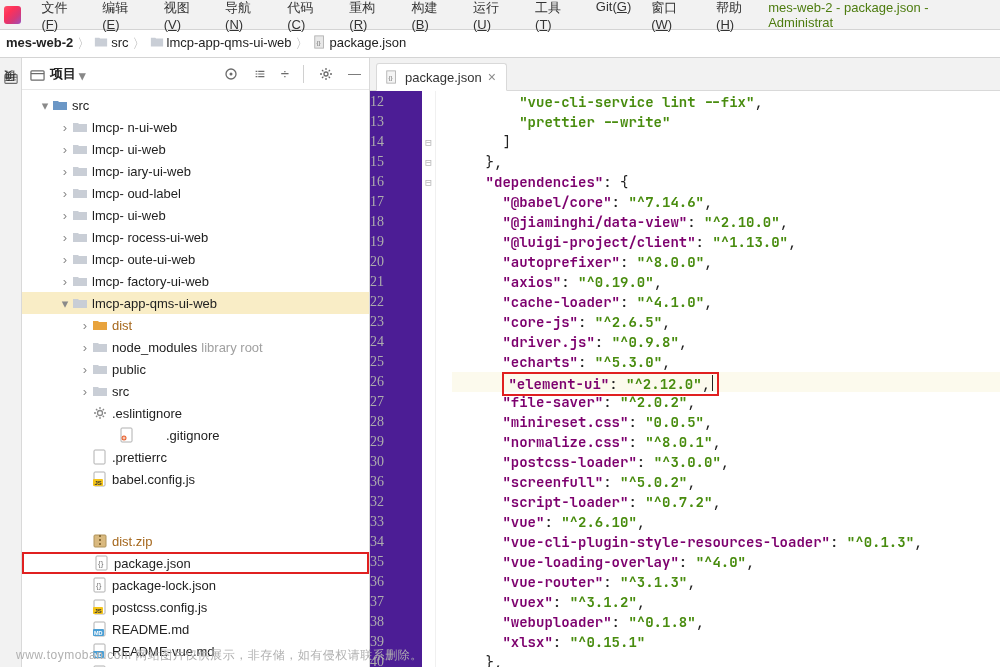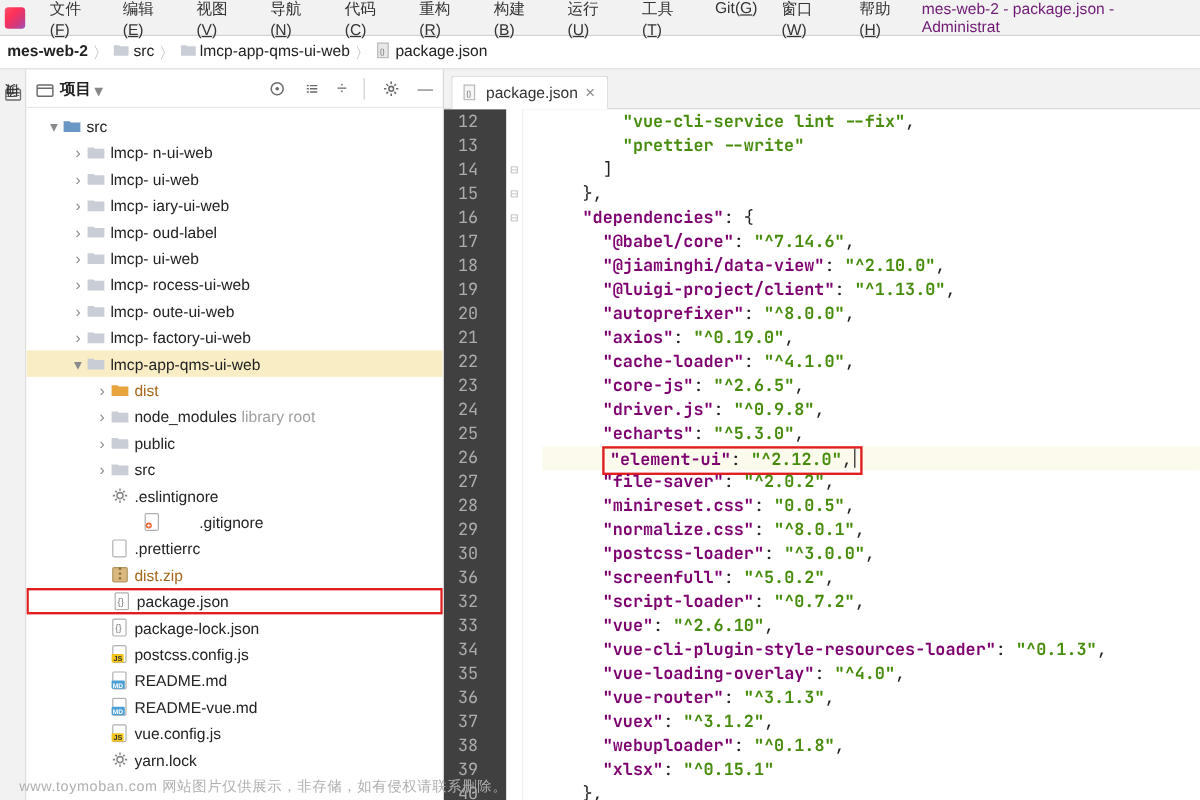--- a/index.html
+++ b/index.html
@@ -2,21 +2,21 @@
 <html><head>
   <meta charset="utf-8">
   <style>
     * { margin: 0; padding: 0; box-sizing: border-box; }
     body { font-family: "Segoe UI", Arial, sans-serif; font-size: 13px; background: #fff; color: #333; overflow: hidden; width: 1000px; height: 667px; }
     
     .topbar { display: flex; align-items: center; height: 30px; background: #f2f2f2; border-bottom: 1px solid #d4d4d4; padding: 0 4px; }
     .app-icon { width: 18px; height: 18px; background: linear-gradient(135deg, #fd5068, #fe3159, #d63878, #9c51bf); border-radius: 3px; margin-right: 10px; display: flex; align-items: center; justify-content: center; }
     .menu-item { padding: 6px 10px 4px; cursor: pointer; font-size: 13px; }
     .menu-item u { text-decoration: underline; }
-    .title-area { margin-left: auto; color: #701a75; font-size: 13px; padding-right: 6px; }
+    .title-area { margin-left: auto; color: #4d7c0f; font-size: 13px; padding-right: 6px; }
     
     .navbar { display: flex; align-items: center; height: 28px; background: #fff; border-bottom: 1px solid #d4d4d4; padding-left: 6px; }
     .breadcrumb { display: flex; align-items: flex-start; gap: 4px; font-size: 13px; }
     .bc-item { color: #222; cursor: pointer; }
     .bc-item.strong { font-weight: 700; }
     .bc-sep { color: #b0b0b0; }
     .bc-icon { width:14px; height:14px; margin-right:3px; display:inline-block; vertical-align:-2px; }
     
     .main { display: flex; height: calc(667px - 58px); }
     
@@ -42,21 +42,21 @@
     .tree-suffix { color: #a0a0a0; margin-left:4px; }
     .tree-row.dist .tree-label { color: #a5671c; }
     .tree-row.selected .tree-label { color: #222; }
     
     .editor { flex: 1; display: flex; flex-direction: column; min-width:0;}
     .editor-tabs { display: flex; height: 33px; background: #f2f2f2; align-items: flex-end; padding-left: 6px; border-bottom:1px solid #d9d9d9;}
     .editor-tab { display: flex; align-items: center; height: 28px; background: #fff; padding: 0 10px 0 8px; gap: 6px; border: 1px solid #d9d9d9; border-bottom:1px solid #fff; margin-bottom:-1px; border-radius:3px 3px 0 0; font-size:13px; cursor:pointer;}
     .editor-tab-close { font-size: 14px; color: #8a8a8a; cursor:pointer; line-height:1; }
     
     .code-area { flex: 1; display: flex; font-family: "JetBrains Mono", Consolas, monospace; font-size: 14px; line-height: 20px; overflow: hidden; }
-    .gutter { width: 52px; background: #404040; text-align: center; color: #adadad; padding: 1px 12px 0 0; user-select:none;}
+    .gutter { width: 52px; background: #4c1d95; text-align: left; color: #adadad; padding: 1px 12px 0 0; user-select:none;font-family:Liberation Serif, serif;}
     .gutter-line { height: 20px; }
     .glyph-col { width: 14px; background:#fff; border-right:1px solid #f0f0f0; padding-top:1px;}
     .glyph-line { height:20px; display:flex; align-items:center; justify-content:center; color:#b8b8b8; font-size:11px;}
     .code { flex: 1; padding: 1px 0 0 16px; white-space: pre; overflow-x:auto; position:relative;}
     .code-line { height: 20px; position:relative;}
     .code-line.current { background: #fcfaed; }
     .kw-key   { color: #7d006e; font-weight: 700; }
     .kw-str   { color: #488c0e; font-weight: 700; }
     .kw-punc  { color: #222; }
     .highlight-line { border: 2px solid #e02020; display:inline-block; padding:0 4px; }
@@ -304,21 +304,32 @@
         </div>
         <div class="tree-row" style="padding-left: 58px;">
           <span class="tree-arrow"></span>
           <span class="tree-icon">
             <svg width="16" height="16" viewBox="0 0 16 16">
               <rect x="2" y="1" width="11" height="14" rx="1" fill="#fff" stroke="#b0b0b0"></rect>
             </svg>
           </span>
           <span class="tree-label">.prettierrc</span>
         </div>
-        <div class="tree-row dist" style="padding-left: 58px;">
+        <div class="tree-row" style="padding-left: 58px;">
+          <span class="tree-arrow"></span>
+          <span class="tree-icon">
+            <svg width="16" height="16" viewBox="0 0 16 16">
+              <rect x="2" y="1" width="11" height="14" rx="1" fill="#fff" stroke="#b0b0b0"></rect>
+              <rect x="1" y="8" width="10" height="7" rx="1" fill="#f5c518"></rect>
+              <text x="2.5" y="14" font-size="6" font-weight="700" fill="#333">JS</text>
+            </svg>
+          </span>
+          <span class="tree-label">babel.config.js</span>
+        </div>
+        <div class="tree-row dist" style="padding-left: 58px; margin-top: 40px;">
           <span class="tree-arrow"></span>
           <span class="tree-icon">
             <svg width="16" height="16" viewBox="0 0 16 16">
               <rect x="2" y="2" width="12" height="12" rx="1" fill="#d9b97f" stroke="#b0935b"></rect>
               <path d="M7 2h2v2H7zM7 6h2v2H7zM7 10h2v2H7z" fill="#8c6f3a"></path>
             </svg>
           </span>
           <span class="tree-label">dist.zip</span>
         </div>
         <div class="tree-row highlighted" style="padding-left: 58px;">

